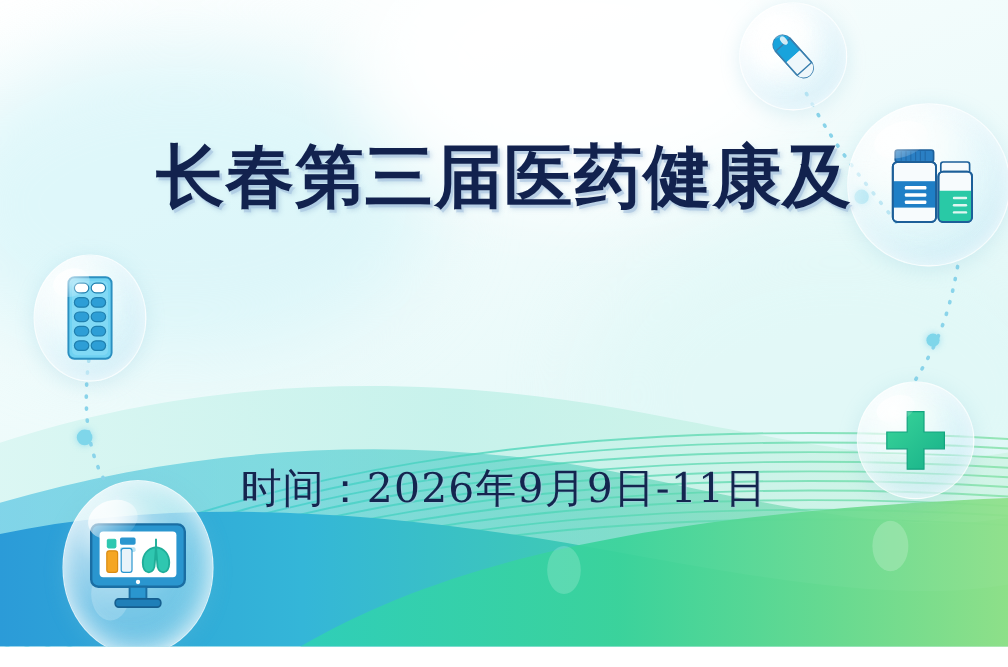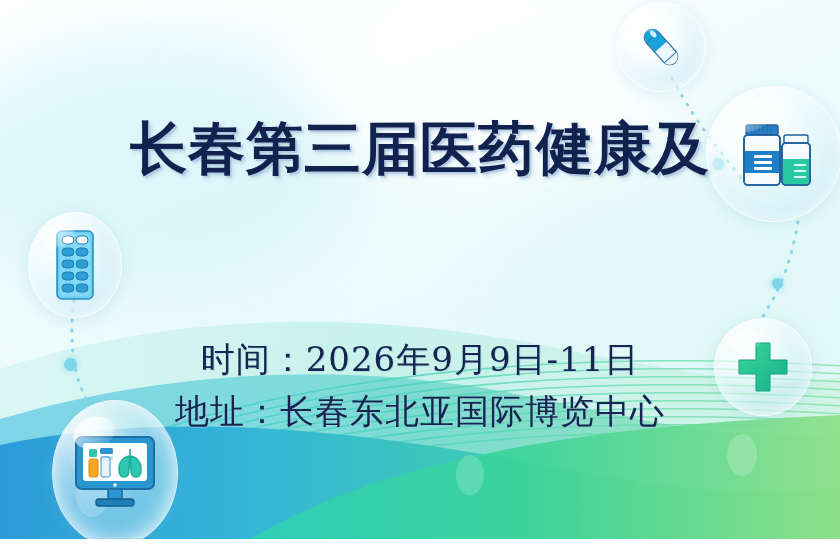--- a/index.html
+++ b/index.html
@@ -62,20 +62,21 @@
   }
   .sub-wrap{position:absolute;left:0;right:0;top:333px;text-align:center;}
   .sub-line{
     font-family:"DejaVu Serif","Liberation Serif",serif;
     font-size:34px;
     line-height:52px;
     letter-spacing:1px;
     color:#14254f;
     text-shadow:1px 1px 0 rgba(170,200,225,.55);
     white-space:nowrap;
+    margin-top:48px;
   }
 </style>
 </head>
 <body>
 
 <div id="poster">
 
   <div class="bgblob blob-a"></div>
   <div class="bgblob blob-b"></div>
   <div class="bgblob blob-c"></div>
@@ -242,16 +243,15 @@
       <rect x="24" y="66" width="38" height="7" rx="3" fill="#1f7fb8" stroke="#165f8f" stroke-width="1.4"></rect>
     </svg>
   </div>
 
   <div class="title-wrap">
     <div class="title-line">长春第三届医药健康及</div>
   </div>
 
   <div class="sub-wrap">
     <div class="sub-line">时间：2026年9月9日-11日</div>
-    <div class="sub-line">地址：长春东北亚国际博览中心</div>
   </div>
 
 </div>
 
 </body></html>

